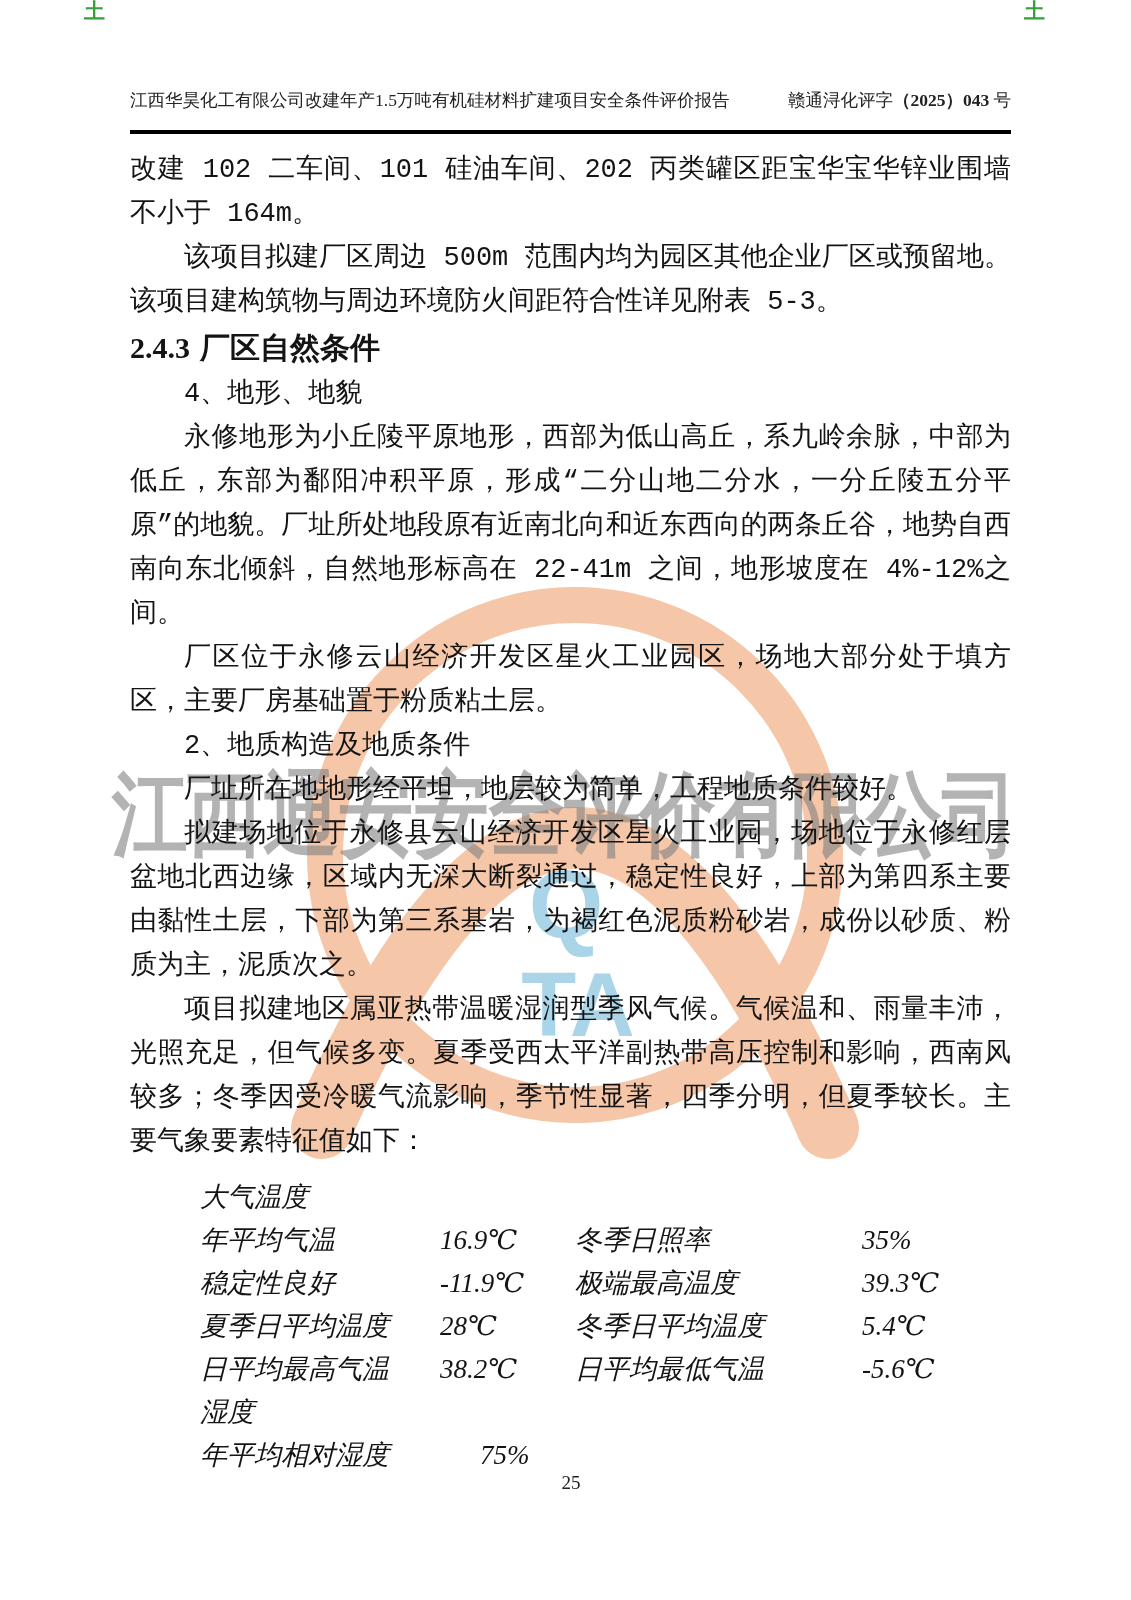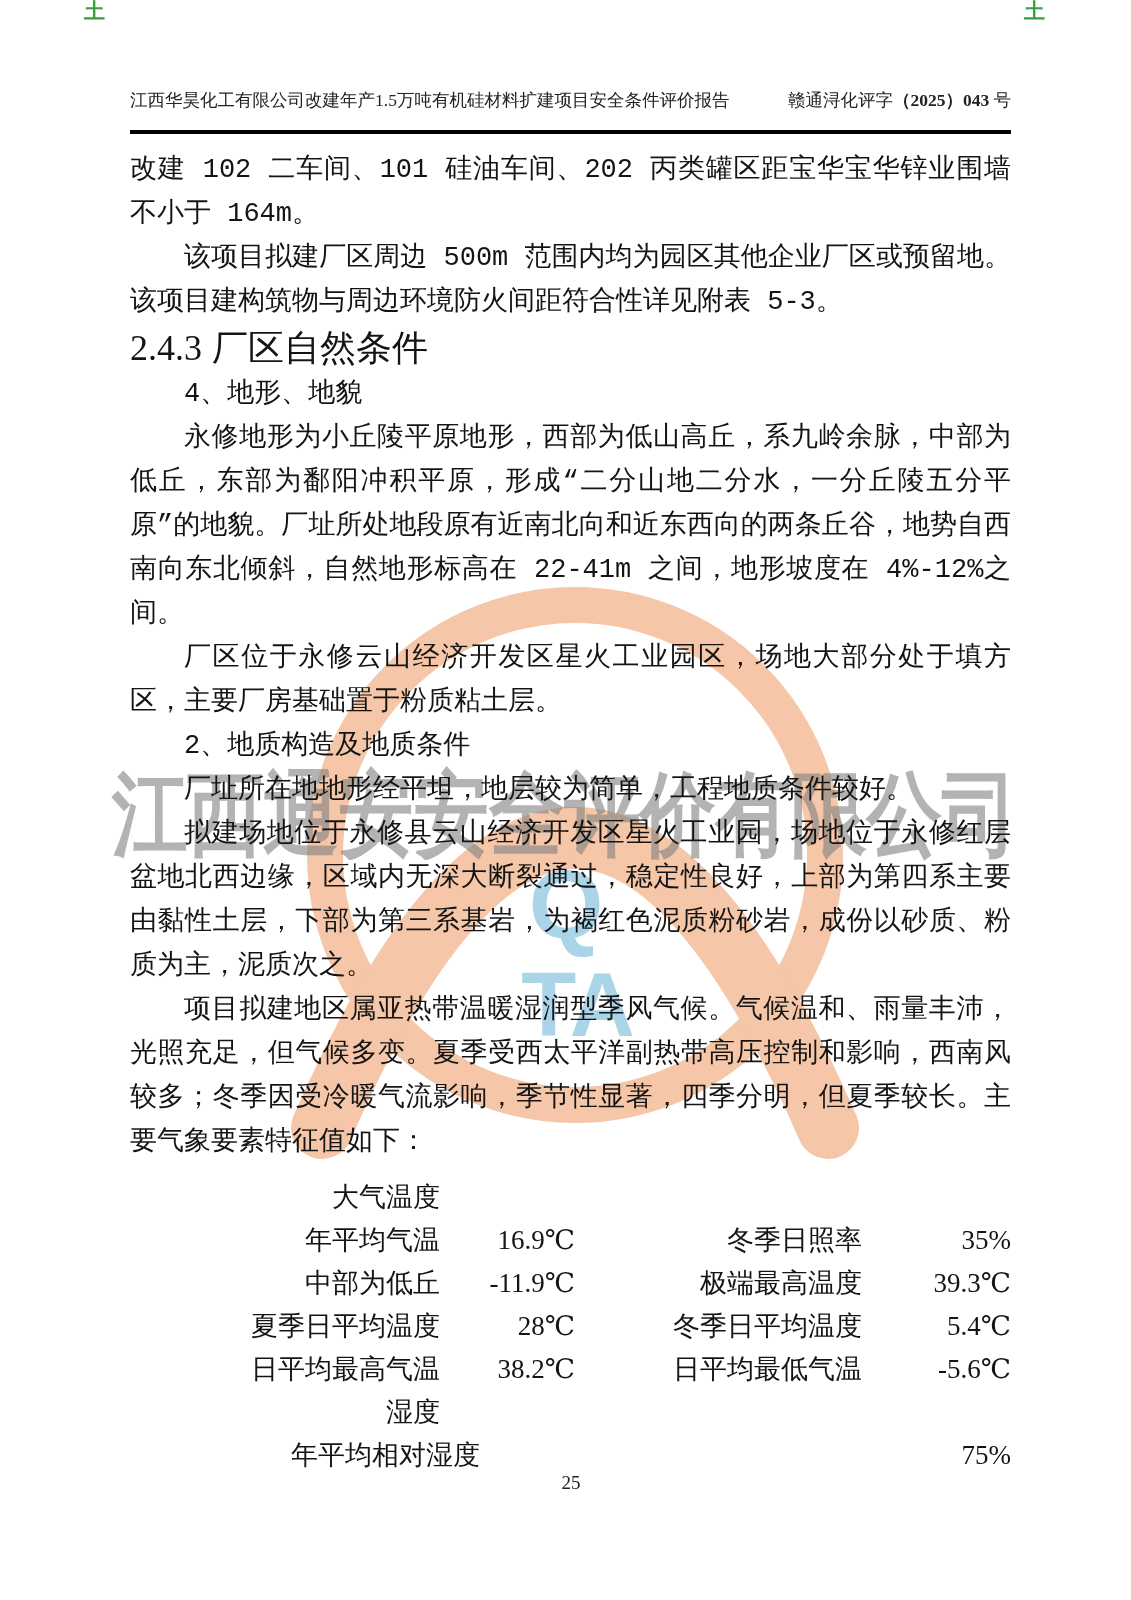--- a/index.html
+++ b/index.html
@@ -29,30 +29,30 @@
     display:flex;justify-content:space-between;align-items:baseline;
     font-size:17.5px;line-height:24px;color:#222;
     border-bottom:4px solid #000;padding-bottom:18px;
   }
   #page-header .hdr-right{white-space:nowrap;}
   #page-header .hdr-num{font-weight:bold;}
   #body{margin-top:14px;font-size:27px;line-height:44px;text-align:justify;}
   #body p{margin:0;font-family:Liberation Mono, monospace;}
   #body p.indent{text-indent:2em;}
   #body p.heading{
-    text-align:left;font-weight:normal;font-size:36px;margin:2px 0 2px 0;
+    text-align:left;font-weight:bold;font-size:30px;margin:2px 0 2px 0;
     font-family:"Liberation Sans","DejaVu Sans",sans-serif;
   }
   #body p.heading .hnum{font-family:"Liberation Serif","DejaVu Serif",serif;}
   #body p.heading .htitle{margin-left:10px;}
   
   #weather{margin-top:12px;padding-left:70px;font-size:27px;}
   .wrow{display:grid;grid-template-columns:240px 135px 287px auto;line-height:43px;}
   .wrow.wide{grid-template-columns:280px auto;}
-  .wcell{white-space:nowrap;text-align:right;}
+  .wcell{white-space:nowrap;text-align:left;font-style:italic;}
   
   #page-number{
     position:absolute;left:11px;right:0;top:1472px;text-align:center;
     font-size:19px;color:#222;z-index:3;
   }
 </style>
 </head>
 <body>
 
 <svg id="wm-logo" width="1131" height="1600" viewBox="0 0 1131 1600">
@@ -93,21 +93,21 @@
         <div class="wcell"></div>
         <div class="wcell"></div>
       </div>
       <div class="wrow">
         <div class="wcell">年平均气温</div>
         <div class="wcell">16.9℃</div>
         <div class="wcell">冬季日照率</div>
         <div class="wcell">35%</div>
       </div>
       <div class="wrow">
-        <div class="wcell">中部为低丘</div>
+        <div class="wcell">稳定性良好</div>
         <div class="wcell">-11.9℃</div>
         <div class="wcell">极端最高温度</div>
         <div class="wcell">39.3℃</div>
       </div>
       <div class="wrow">
         <div class="wcell">夏季日平均温度</div>
         <div class="wcell">28℃</div>
         <div class="wcell">冬季日平均温度</div>
         <div class="wcell">5.4℃</div>
       </div>

